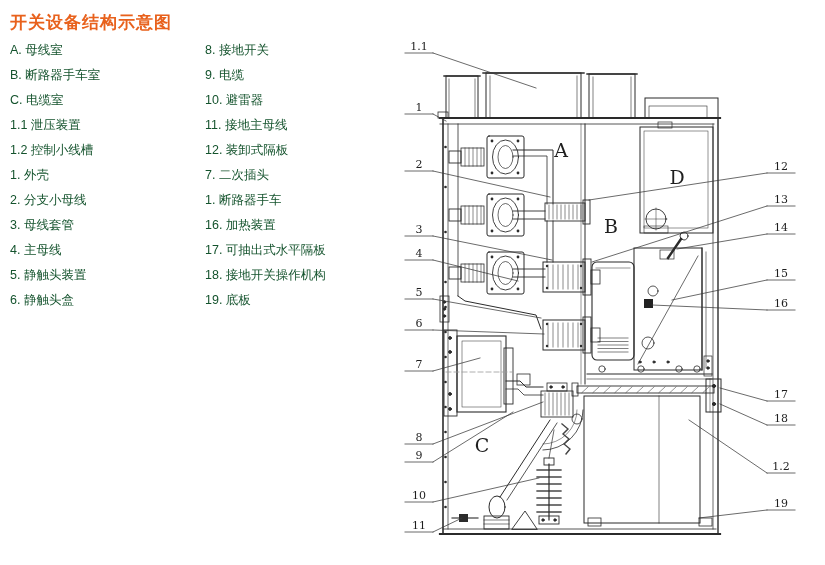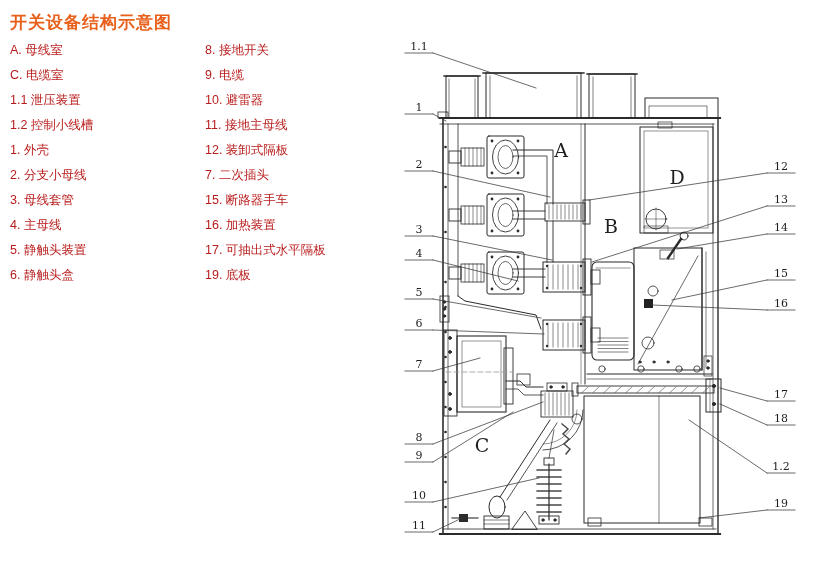--- a/index.html
+++ b/index.html
@@ -1,53 +1,55 @@
 <!DOCTYPE html>
 <html><head>
 <meta charset="utf-8">
 <style>
   html,body{margin:0;padding:0;background:#fff;}
   #stage{position:relative;width:825px;height:565px;background:#fff;overflow:hidden;
          font-family:"Liberation Sans","DejaVu Sans",sans-serif;border-radius:26px;}
   #title{position:absolute;left:10px;top:11px;font-size:17px;font-weight:bold;letter-spacing:1px;}
-  .col{position:absolute;top:38px;font-size:12.5px;color:#b91c1c;line-height:25px;white-space:nowrap;}
+  .col{position:absolute;top:38px;font-size:12.5px;color:#14532d;line-height:25px;white-space:nowrap;}
   #col1{left:10px;}
   #col2{left:205px;}
   #drawing{position:absolute;left:0;top:0;}
   svg text{font-family:"DejaVu Serif","Liberation Serif",serif;}
   .callout-num{font-size:11px;fill:#1e1e1e;}
   .comp-letter{font-size:19px;fill:#1e1e1e;}
 </style>
 </head>
 <body>
 
 <div id="stage">
   <div id="title" style="color: rgb(232, 97, 28);">开关设备结构示意图</div>
   <div id="col1" class="col">
       <div>A. 母线室</div>
+      <div>B. 断路器手车室</div>
       <div>C. 电缆室</div>
       <div>1.1 泄压装置</div>
       <div>1.2 控制小线槽</div>
       <div>1. 外壳</div>
       <div>2. 分支小母线</div>
       <div>3. 母线套管</div>
       <div>4. 主母线</div>
       <div>5. 静触头装置</div>
       <div>6. 静触头盒</div>
     </div>
   <div id="col2" class="col">
       <div>8. 接地开关</div>
       <div>9. 电缆</div>
       <div>10. 避雷器</div>
       <div>11. 接地主母线</div>
       <div>12. 装卸式隔板</div>
       <div>7. 二次插头</div>
-      <div>15. 断路器手车</div>
+      <div>1. 断路器手车</div>
       <div>16. 加热装置</div>
       <div>17. 可抽出式水平隔板</div>
+      <div>18. 接地开关操作机构</div>
       <div>19. 底板</div>
     </div>
 
   <svg id="drawing" width="825" height="565" viewBox="0 0 825 565" stroke="#2b2b2b" fill="none" stroke-linecap="square">
 
     <g>
       <line x1="440" y1="118" x2="720" y2="118" stroke-width="2.2"></line>
       <line x1="440" y1="124" x2="714" y2="124" stroke-width="0.8"></line>
       <line x1="443" y1="118" x2="443" y2="534" stroke-width="1.6"></line>
       <line x1="448" y1="124" x2="448" y2="529" stroke-width="0.7"></line>

